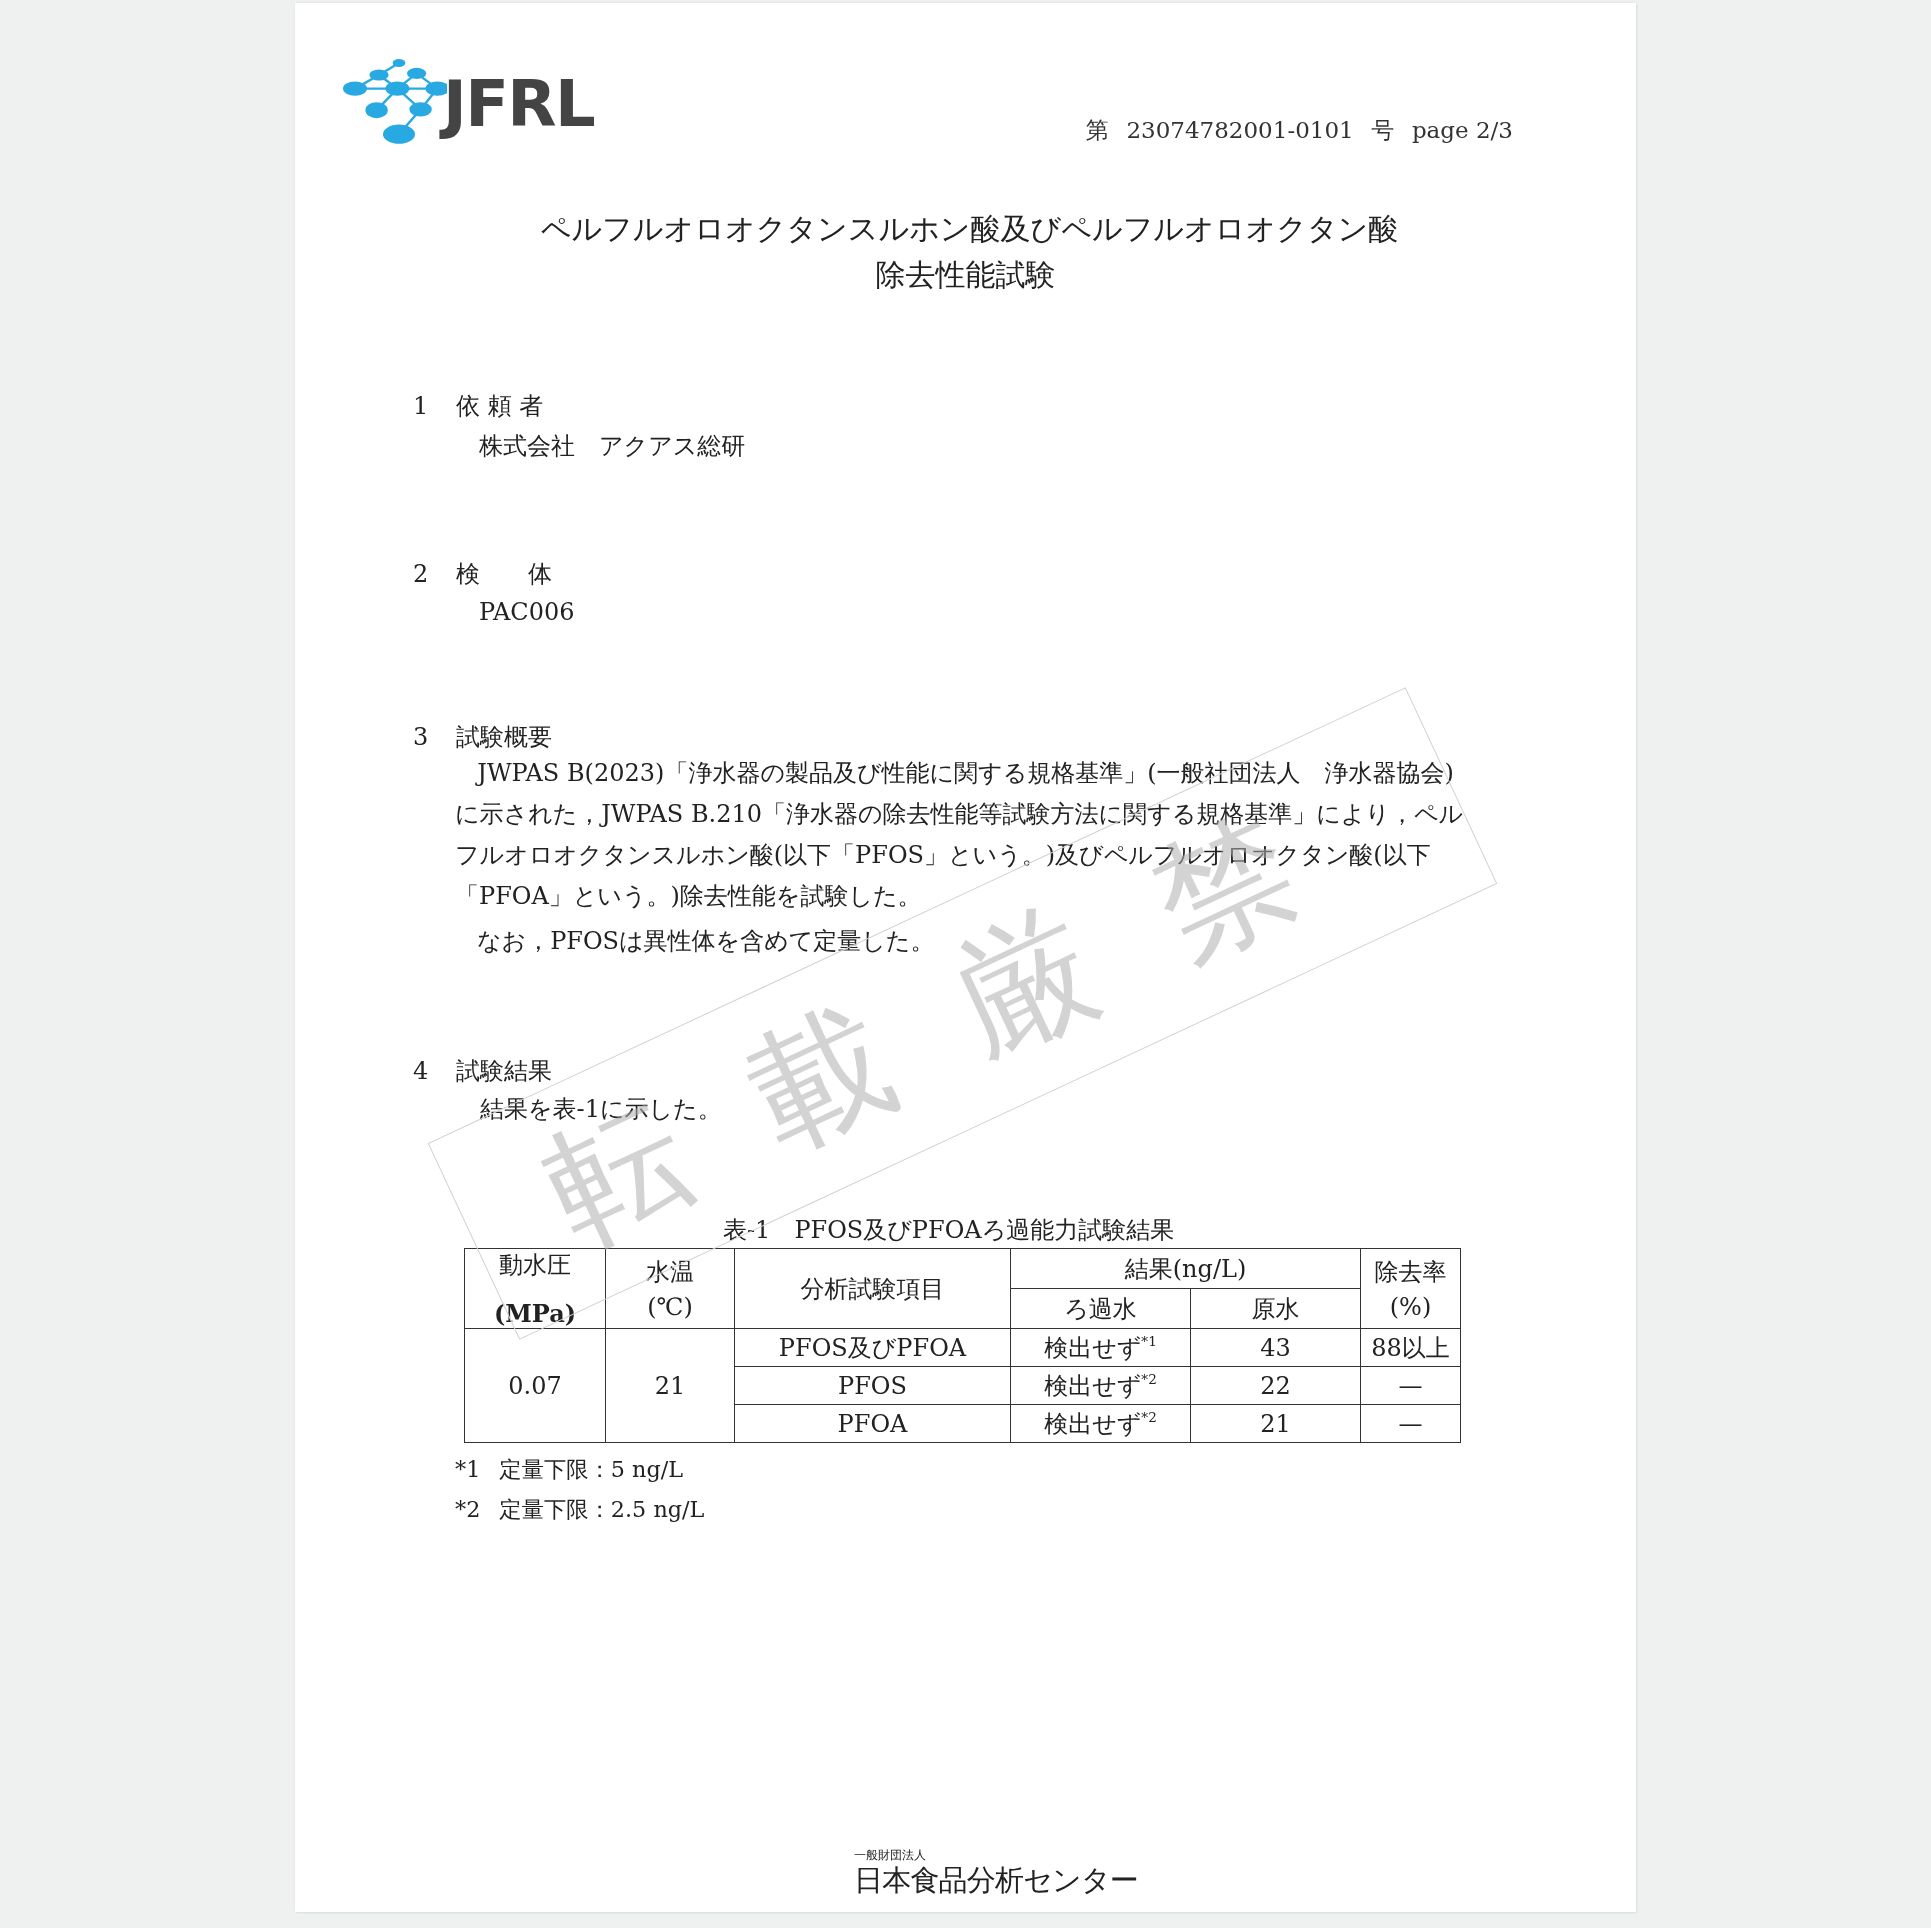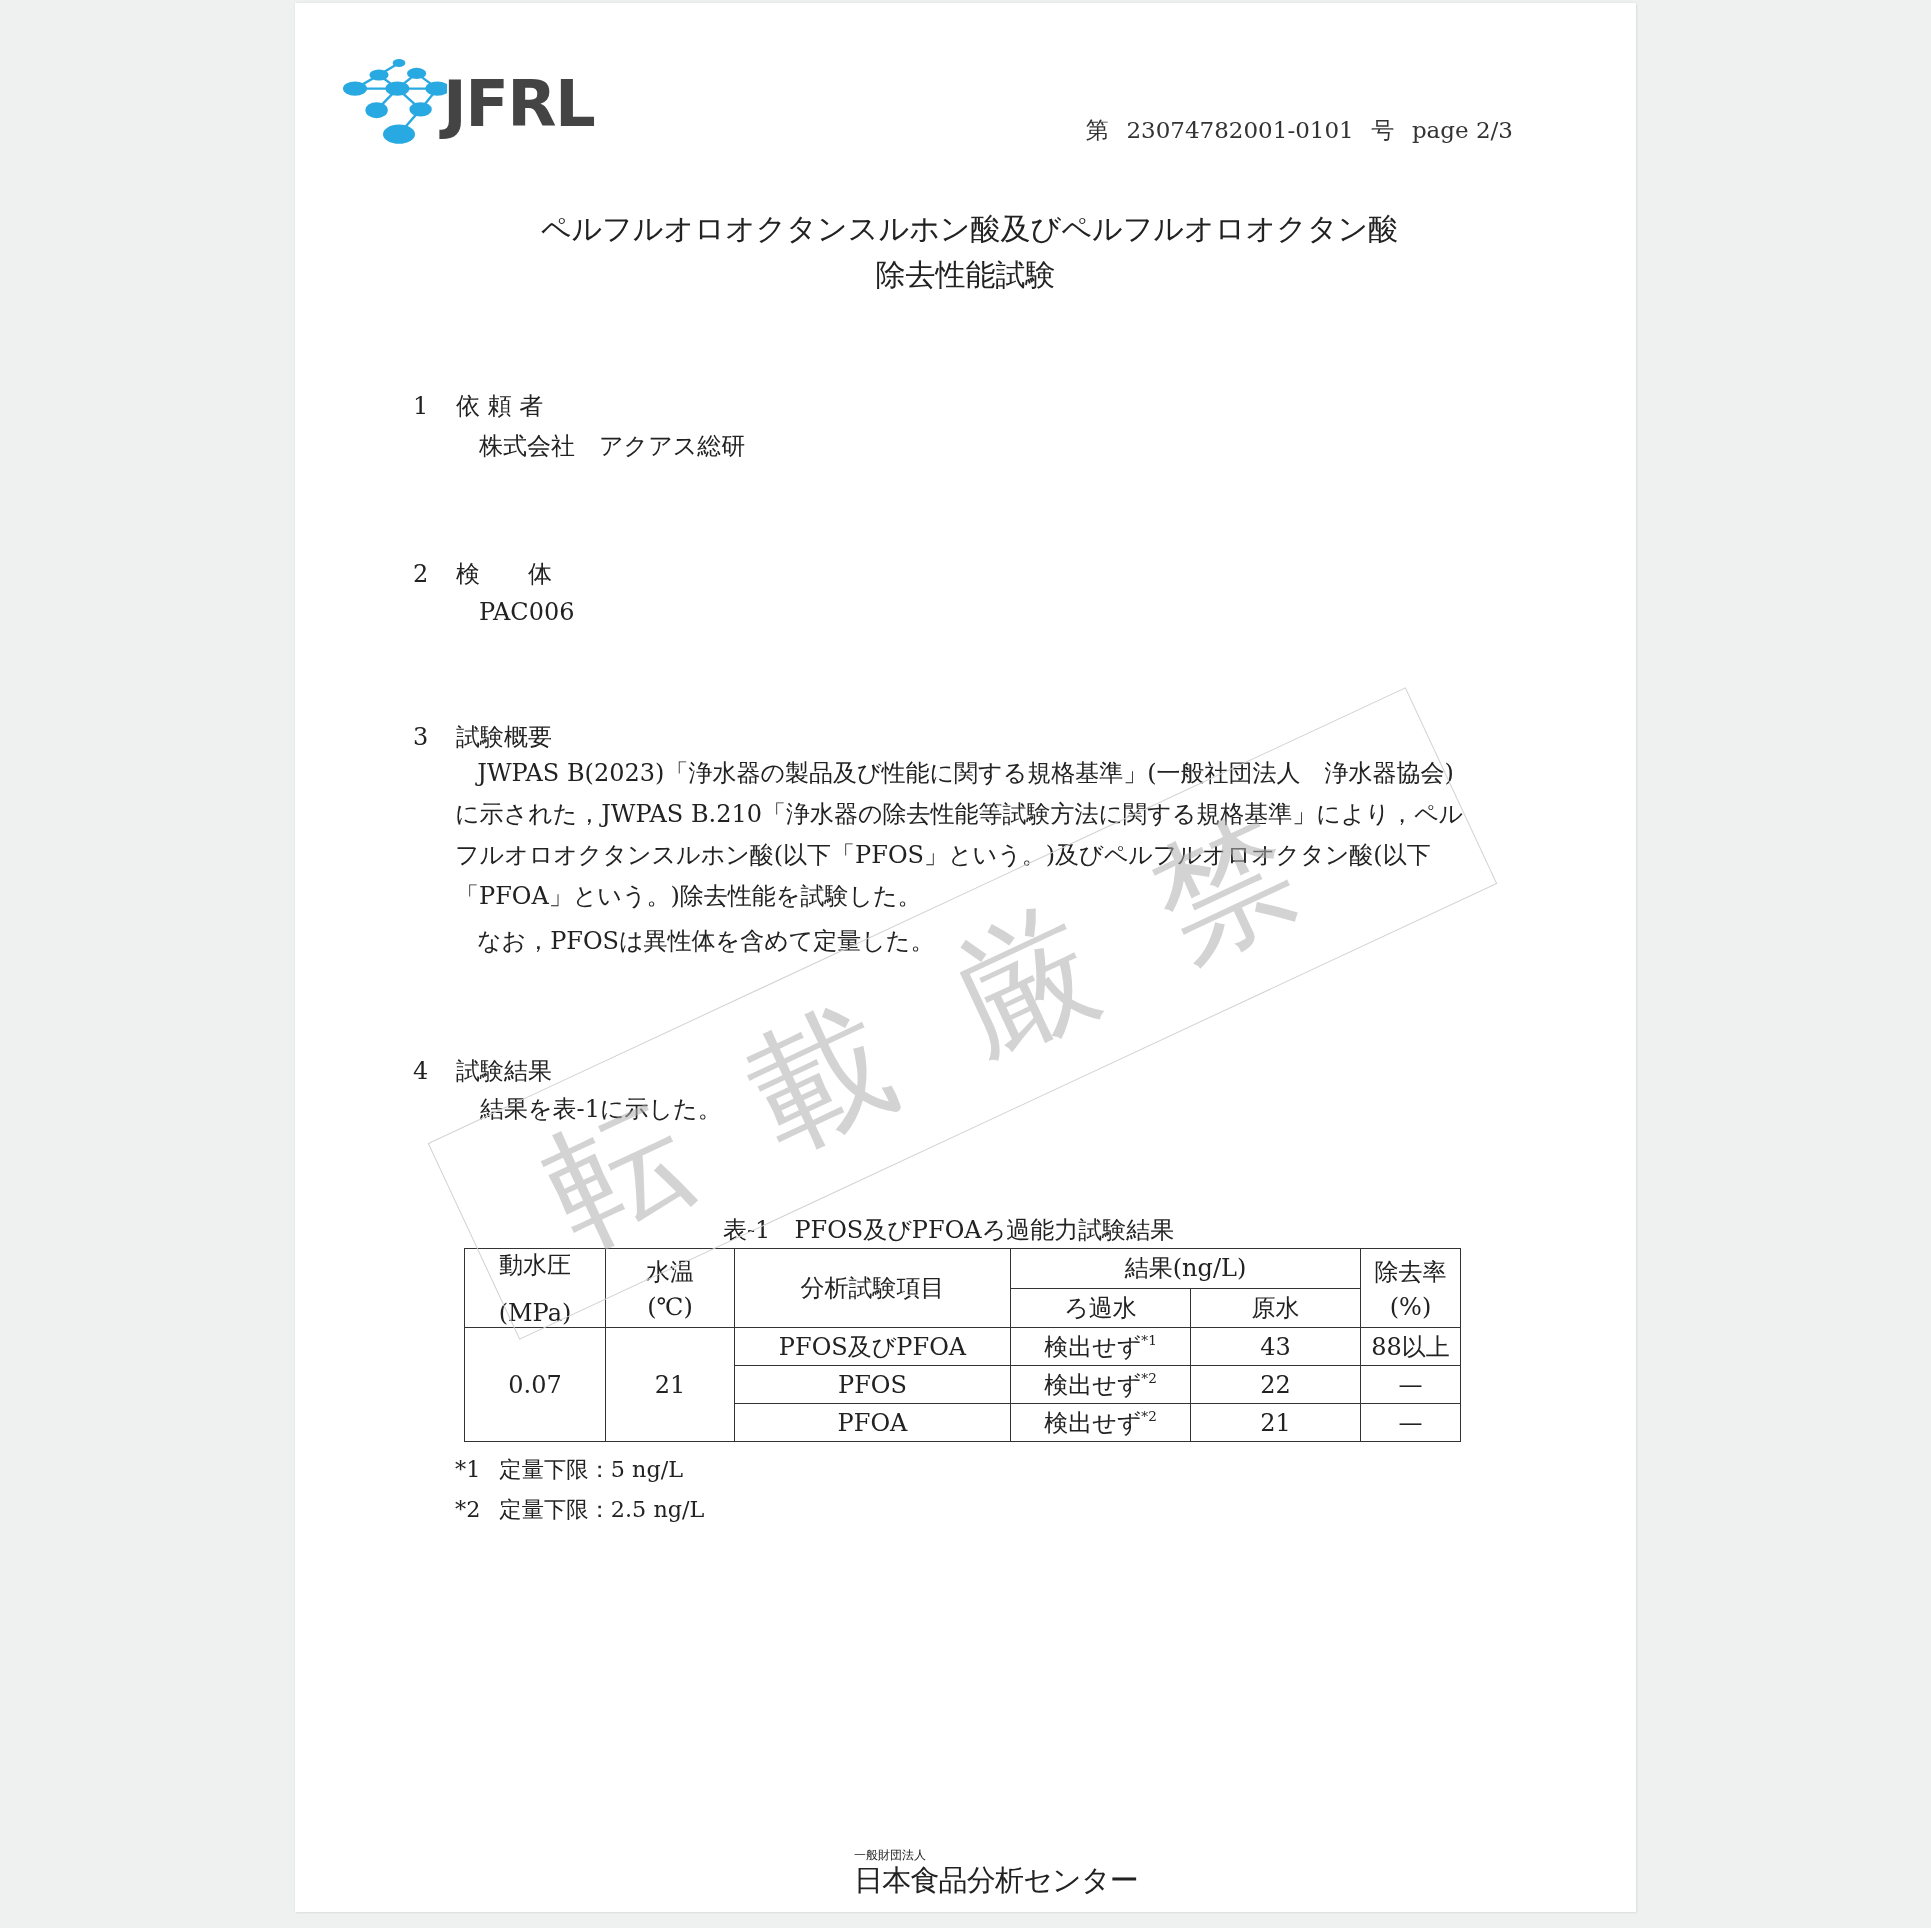--- a/index.html
+++ b/index.html
@@ -147,21 +147,21 @@
   </div>
   <div class="abs body" style="left:185px; top:1090px;">結果を表-1に示した。</div>
 
   <div class="abs tbl-caption">表-1　PFOS及びPFOAろ過能力試験結果</div>
 
   <table class="results">
     <tbody>
         <tr>
       <th rowspan="2" style="width:140px;">
         <div>動水圧</div>
-        <div style="margin-top:18px;">(MPa)</div>
+        <div style="margin-top:18px;font-weight:bold;">(MPa)</div>
       </th>
       <th rowspan="2" style="width:128px;">
         <div>水温</div>
         <div style="margin-top:4.8px;">(℃)</div>
       </th>
       <th rowspan="2" style="width:275px;">分析試験項目</th>
       <th colspan="2" style="height:37px;">結果(ng/L)</th>
       <th rowspan="2" style="width:99px;">
         <div>除去率</div>
         <div style="margin-top:4.8px;">(%)</div>

